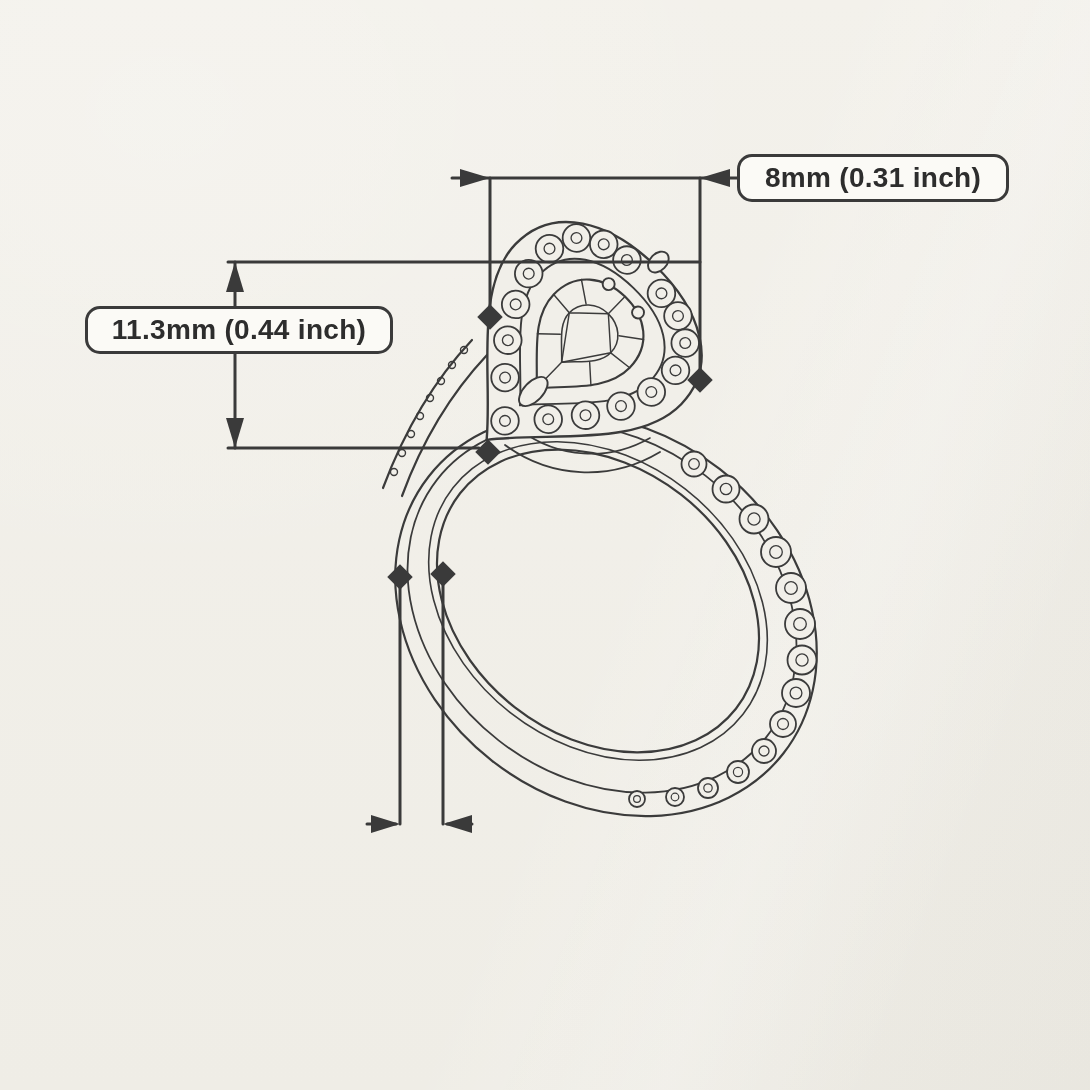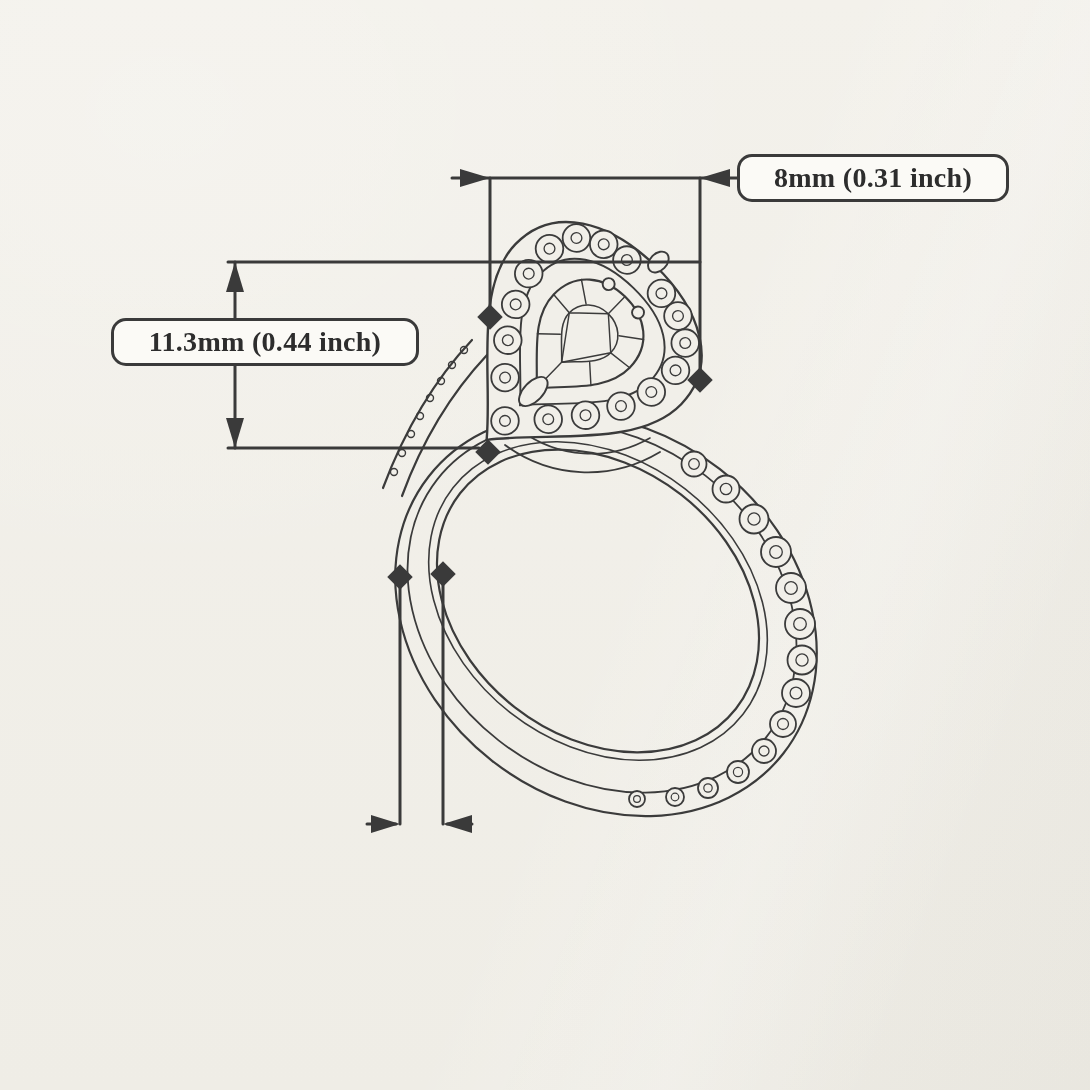--- a/index.html
+++ b/index.html
@@ -1,37 +1,37 @@
 <!DOCTYPE html>
 <html><head>
 <meta charset="utf-8">
 <style>
   html,body{margin:0;padding:0;background:#e8e6e0;}
   .stage{
     position:relative;width:1090px;height:1090px;overflow:hidden;
     background:#f1efe9;
-    font-family:Liberation Serif, serif;
+    font-family:Liberation Sans, sans-serif;
   }
   .texture{
     position:absolute;inset:0;pointer-events:none;
     background:
       linear-gradient(112deg, rgba(255,255,255,0) 55%, rgba(255,255,255,0.22) 72%, rgba(255,255,255,0) 86%),
       linear-gradient(292deg, rgba(120,115,100,0.05) 0%, rgba(120,115,100,0) 40%),
       radial-gradient(900px 700px at 15% 10%, rgba(255,255,255,0.20), rgba(255,255,255,0) 70%),
       linear-gradient(180deg, #f3f1eb, #efede6);
   }
   svg{position:absolute;left:0;top:0;}
   .dim-label{
     position:absolute;display:flex;align-items:center;justify-content:center;
     background:#fbfaf6;border:3px solid #3a3a3a;border-radius:15px;
     font-weight:700;font-size:28px;color:#2d2d2d;letter-spacing:0.3px;
     box-sizing:border-box;white-space:nowrap;
   }
   #label-width {left:737px;top:154px;width:272px;height:48px;}
-  #label-height{left:111px;top:306px;width:308px;height:48px;margin-top:12px;}
+  #label-height{left:85px;top:306px;width:308px;height:48px;}
   #label-band  {left:58px; top:800px;width:308px;height:48px;}
 </style>
 </head>
 <body>
 
 <div class="stage">
   <div class="texture"></div>
 
   <svg width="1090" height="1090" viewBox="0 0 1090 1090">
 

